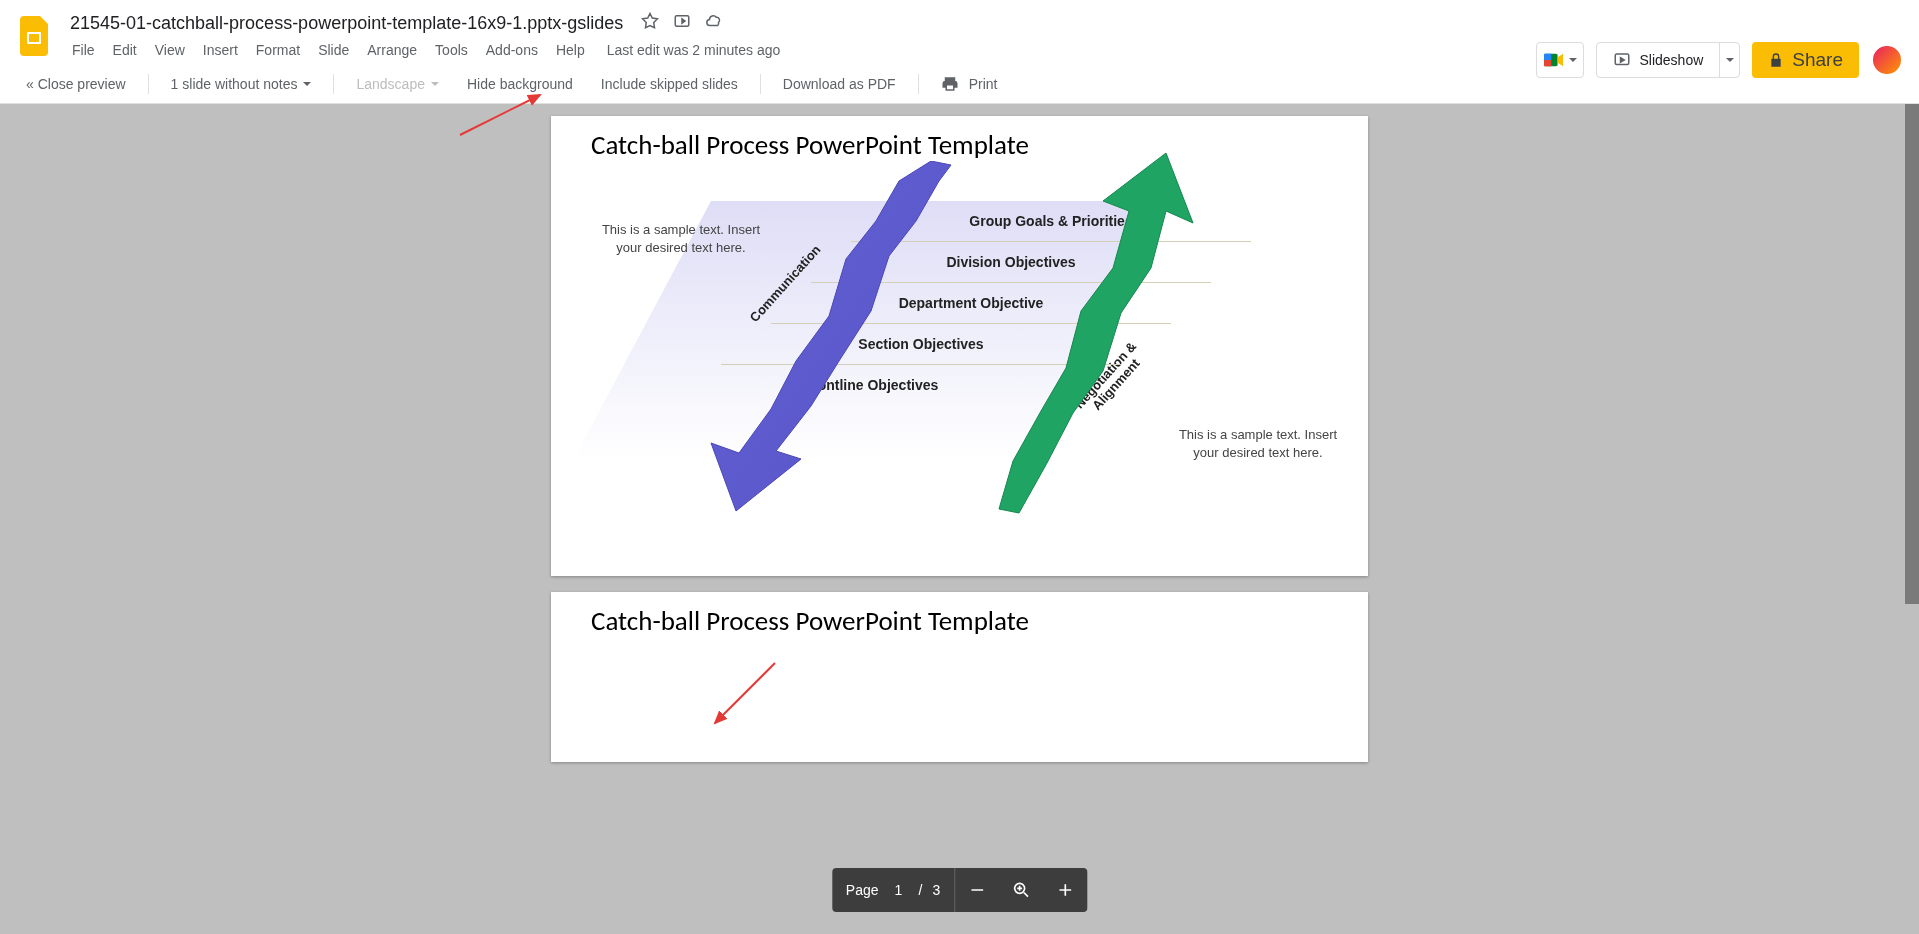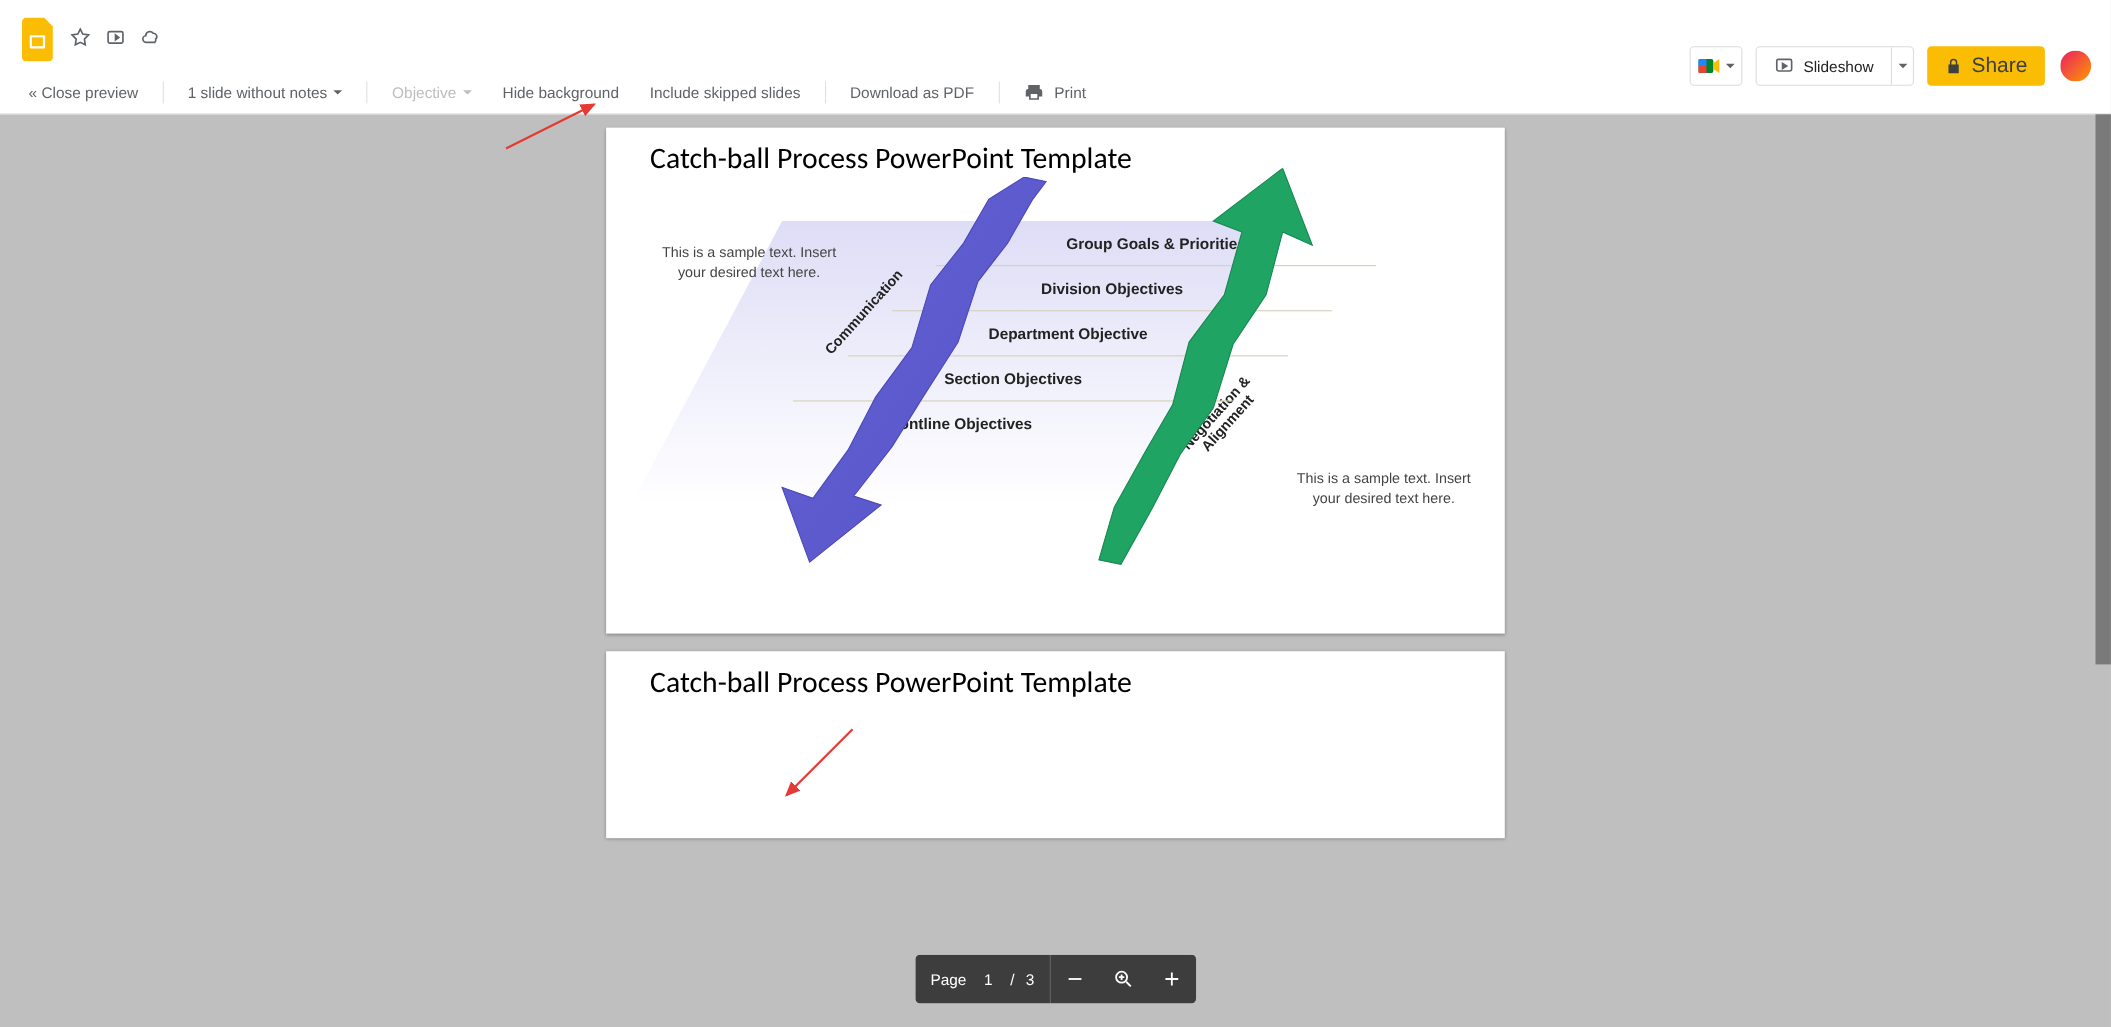--- a/index.html
+++ b/index.html
@@ -76,33 +76,47 @@
 <div class="header-bar">
   <div class="logo">
     <svg width="32" height="40" viewBox="0 0 32 40">
         <path fill="#fbbc04" d="M4 0h16l8 8v28a4 4 0 0 1-4 4H4a4 4 0 0 1-4-4V4a4 4 0 0 1 4-4z"></path>
         <rect x="7" y="16" width="14" height="12" rx="1" fill="#fff"></rect>
         <rect x="9" y="18" width="10" height="8" fill="#fbbc04"></rect>
       </svg>
   </div>
   <div class="title-area">
     <div class="title-row">
+      <span class="doc-title">21545-01-catchball-process-powerpoint-template-16x9-1.pptx-gslides</span>
       <div class="title-icons">
         <span><svg viewBox="0 0 24 24" fill="none" stroke="#5f6368" stroke-width="2">
               <path d="M12 2l3 6 7 1-5 5 1 7-6-3-6 3 1-7-5-5 7-1z"></path>
             </svg></span>
         <span><svg viewBox="0 0 24 24" fill="none" stroke="#5f6368" stroke-width="2">
               <rect x="3" y="5" width="18" height="14" rx="2"></rect>
               <path d="M12 9l4 3-4 3V9z" fill="#5f6368"></path>
             </svg></span>
         <span><svg viewBox="0 0 24 24" fill="none" stroke="#5f6368" stroke-width="2">
               <path d="M18 14a4 4 0 0 0-3-7 5 5 0 0 0-9 3 4 4 0 0 0 1 8h10a4 4 0 0 0 1-4z"></path>
             </svg></span>
       </div>
     </div>
+    <div class="menu-row">
+      <span class="menu-item">File</span>
+      <span class="menu-item">Edit</span>
+      <span class="menu-item">View</span>
+      <span class="menu-item">Insert</span>
+      <span class="menu-item">Format</span>
+      <span class="menu-item">Slide</span>
+      <span class="menu-item">Arrange</span>
+      <span class="menu-item">Tools</span>
+      <span class="menu-item">Add-ons</span>
+      <span class="menu-item">Help</span>
+      <span class="last-edit">Last edit was 2 minutes ago</span>
+    </div>
   </div>
   <div class="header-right">
     <div class="meet-btn">
       <svg width="22" height="18" viewBox="0 0 24 20">
           <rect x="1" y="3" width="15" height="14" rx="2" fill="#00832d"></rect>
           <path d="M16 7l6-4v14l-6-4z" fill="#fbbc04"></path>
           <rect x="1" y="3" width="8" height="7" fill="#2684fc"></rect>
           <rect x="1" y="10" width="8" height="7" fill="#ea4335"></rect>
         </svg>
       <span class="chevron-down" style="margin-left:4px"></span>
@@ -131,21 +145,21 @@
 
 <div class="toolbar">
   <span class="tool-item">« Close preview</span>
   <div class="tool-sep"></div>
   <div class="tool-drop">
     <span>1 slide without notes</span>
     <span class="chevron-down"></span>
   </div>
   <div class="tool-sep"></div>
   <div class="tool-drop">
-    <span class="tool-item disabled" style="padding:0">Objective</span>
+    <span class="tool-item disabled" style="padding:0">Landscape</span>
     <span class="chevron-down light"></span>
   </div>
   <span class="tool-item">Hide background</span>
   <span class="tool-item">Include skipped slides</span>
   <div class="tool-sep"></div>
   <span class="tool-item">Download as PDF</span>
   <div class="tool-sep"></div>
   <div class="print-group">
     <svg width="18" height="18" viewBox="0 0 24 24" fill="#5f6368">
         <path d="M19 8H5a3 3 0 0 0-3 3v6h4v4h12v-4h4v-6a3 3 0 0 0-3-3zm-3 11H8v-5h8v5zm3-11V3H5v5"></path>

